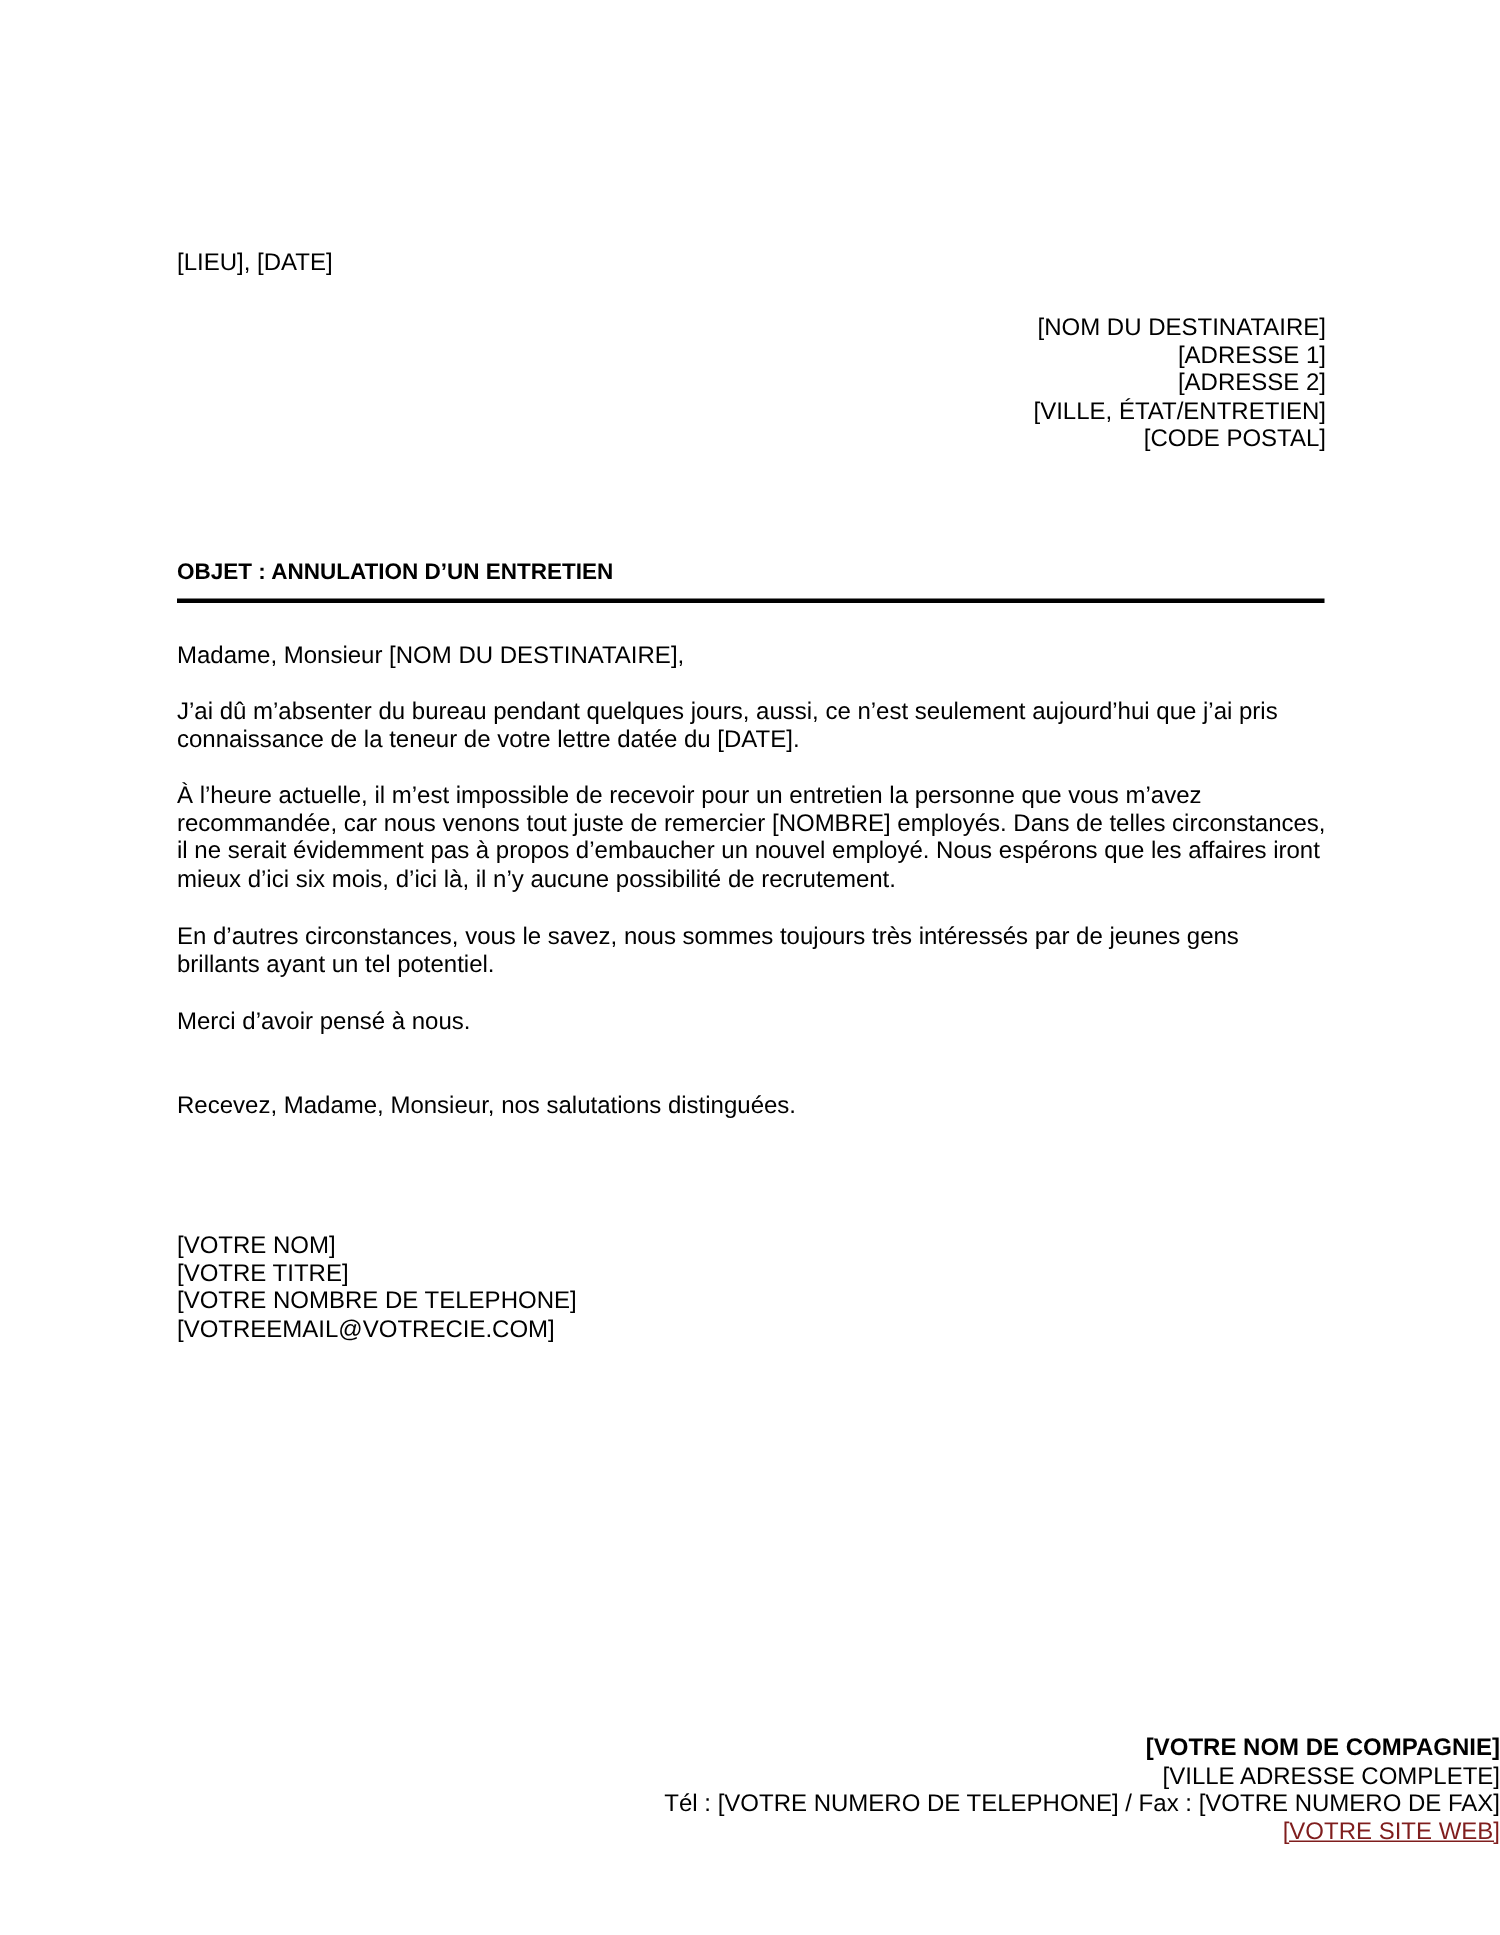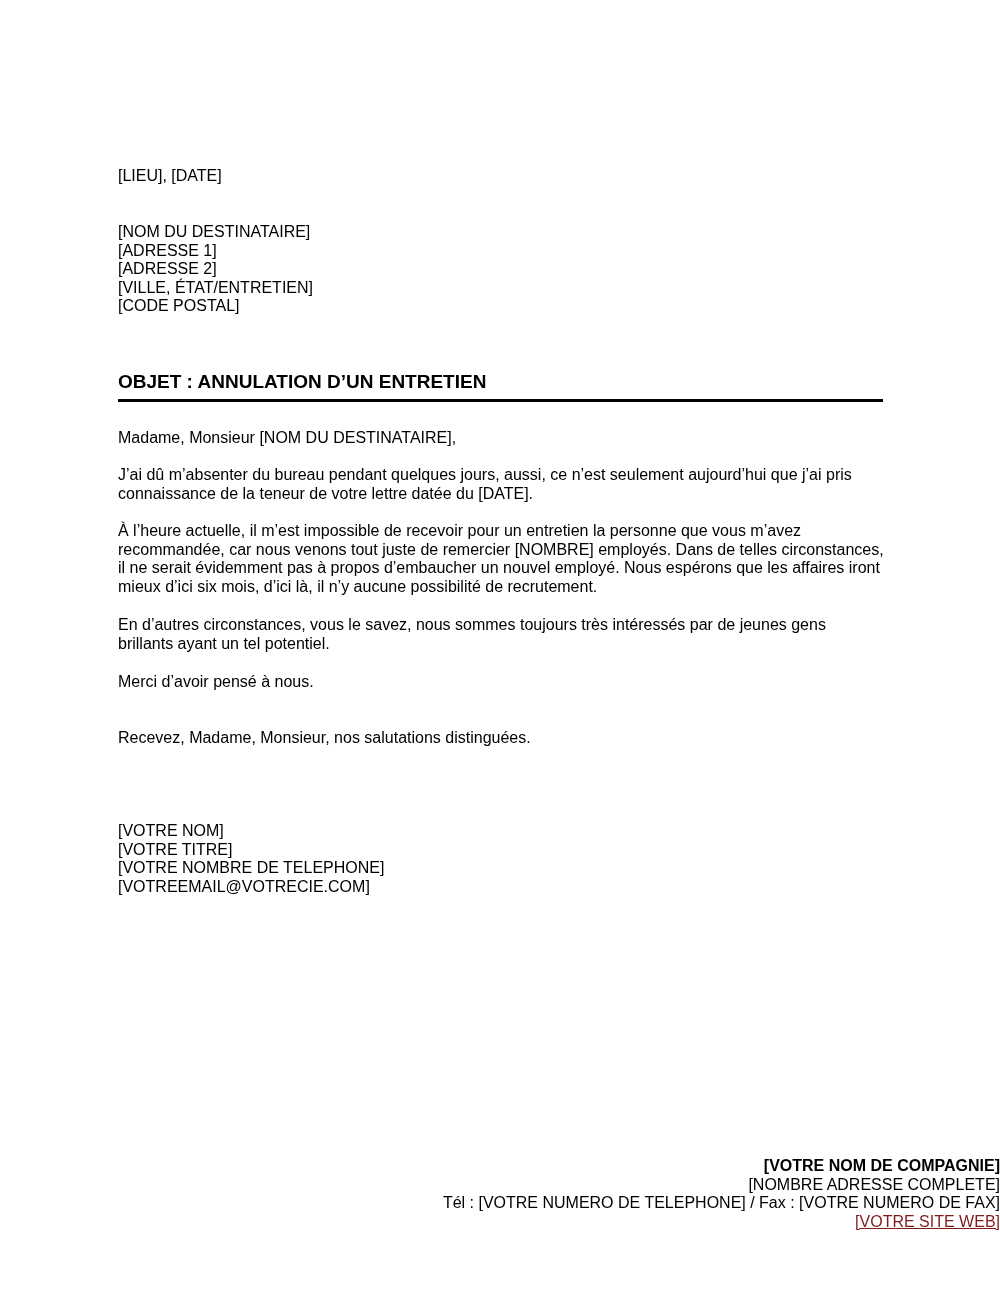--- a/index.html
+++ b/index.html
@@ -29,21 +29,21 @@
       line-height: 18.6px;
       font-size: 16px;
     }
     .line { display: block; white-space: nowrap; }
     .para { display: block; }
     .subject {
       position: absolute;
       left: 118px;
       top: 373px;
       font-weight: bold;
-      font-size: 19px;
+      font-size: 15px;
       line-height: 18px;
     }
     .rule {
       position: absolute;
       left: 118px;
       top: 399px;
       width: 765px;
       height: 3px;
       background: #000000;
     }
@@ -64,21 +64,21 @@
   </style>
 </head>
 <body>
 
 <div class="page">
 
   <div class="block" style="top:167px;">
     <span class="line">[LIEU], [DATE]</span>
   </div>
 
-  <div class="block" style="top:223px;">
+  <div class="block" style="top:210px;text-align:right;">
     <span class="line">[NOM DU DESTINATAIRE]</span>
     <span class="line">[ADRESSE 1]</span>
     <span class="line">[ADRESSE 2]</span>
     <span class="line">[VILLE, ÉTAT/ENTRETIEN]</span>
     <span class="line">[CODE POSTAL]</span>
   </div>
 
   <div class="subject">OBJET : ANNULATION D’UN ENTRETIEN</div>
   <div class="rule"></div>
 
@@ -108,18 +108,18 @@
 
   <div class="block" style="top:822px;">
     <span class="line">[VOTRE NOM]</span>
     <span class="line">[VOTRE TITRE]</span>
     <span class="line">[VOTRE NOMBRE DE TELEPHONE]</span>
     <span class="line">[VOTREEMAIL@VOTRECIE.COM]</span>
   </div>
 
   <div class="footer">
     <span class="line company">[VOTRE NOM DE COMPAGNIE]</span>
-    <span class="line">[NOMBRE ADRESSE COMPLETE]</span>
+    <span class="line">[VILLE ADRESSE COMPLETE]</span>
     <span class="line">Tél : [VOTRE NUMERO DE TELEPHONE] / Fax : [VOTRE NUMERO DE FAX]</span>
     <span class="line"><a href="#">[VOTRE SITE WEB]</a></span>
   </div>
 
 </div>
 
 </body></html>

